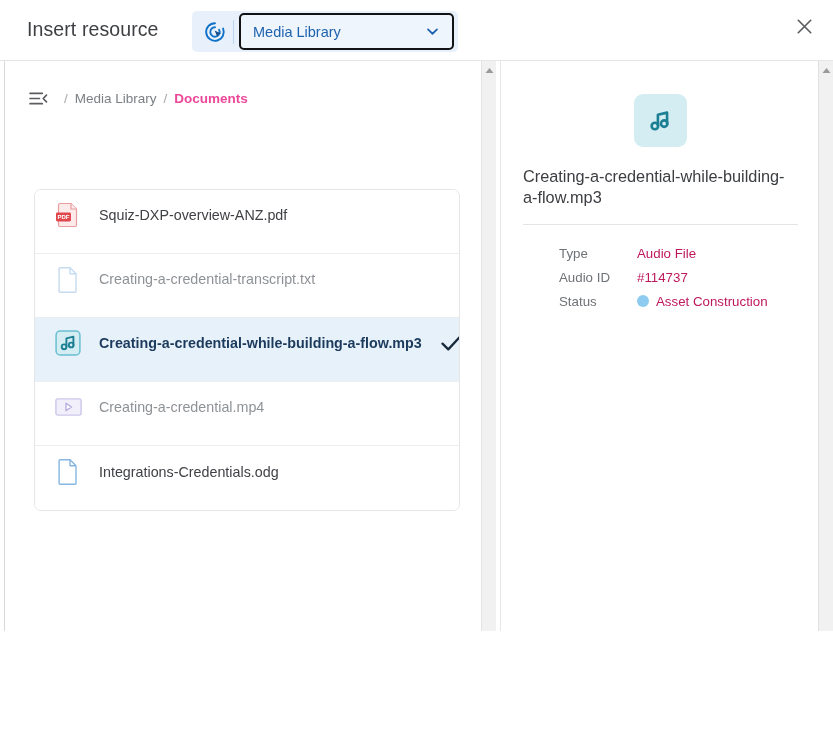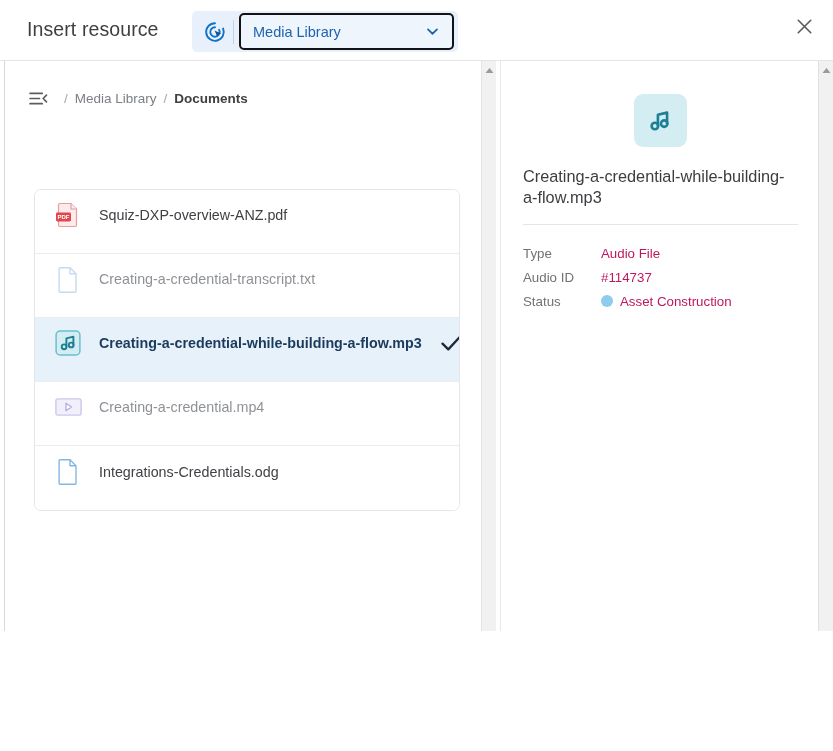--- a/index.html
+++ b/index.html
@@ -136,21 +136,21 @@
   .bc-sep {
     color: #a6a9ad;
     margin: 0 7px;
     font-size: 13.5px;
   }
   .bc-link {
     color: #7c8085;
     cursor: pointer;
   }
   .bc-current {
-    color: #404040;
+    color: #ec4899;
     font-weight: 600;
     cursor: default;
   }
 
   
   .file-list {
     position: absolute;
     left: 29px; top: 128px;
     width: 426px;
     background: #ffffff;
@@ -265,20 +265,21 @@
   .meta-table {
     position: absolute;
     left: 22px; top: 180px;
     width: 278px;
   }
   .meta-row {
     display: flex;
     align-items: center;
     height: 24px;
     font-size: 13.3px;
+    margin-left: 36px;
   }
   .meta-key {
     width: 78px;
     flex: 0 0 auto;
     color: #6f7276;
   }
   .meta-val {
     flex: 1 1 auto;
     color: #be185d;
     display: flex;

